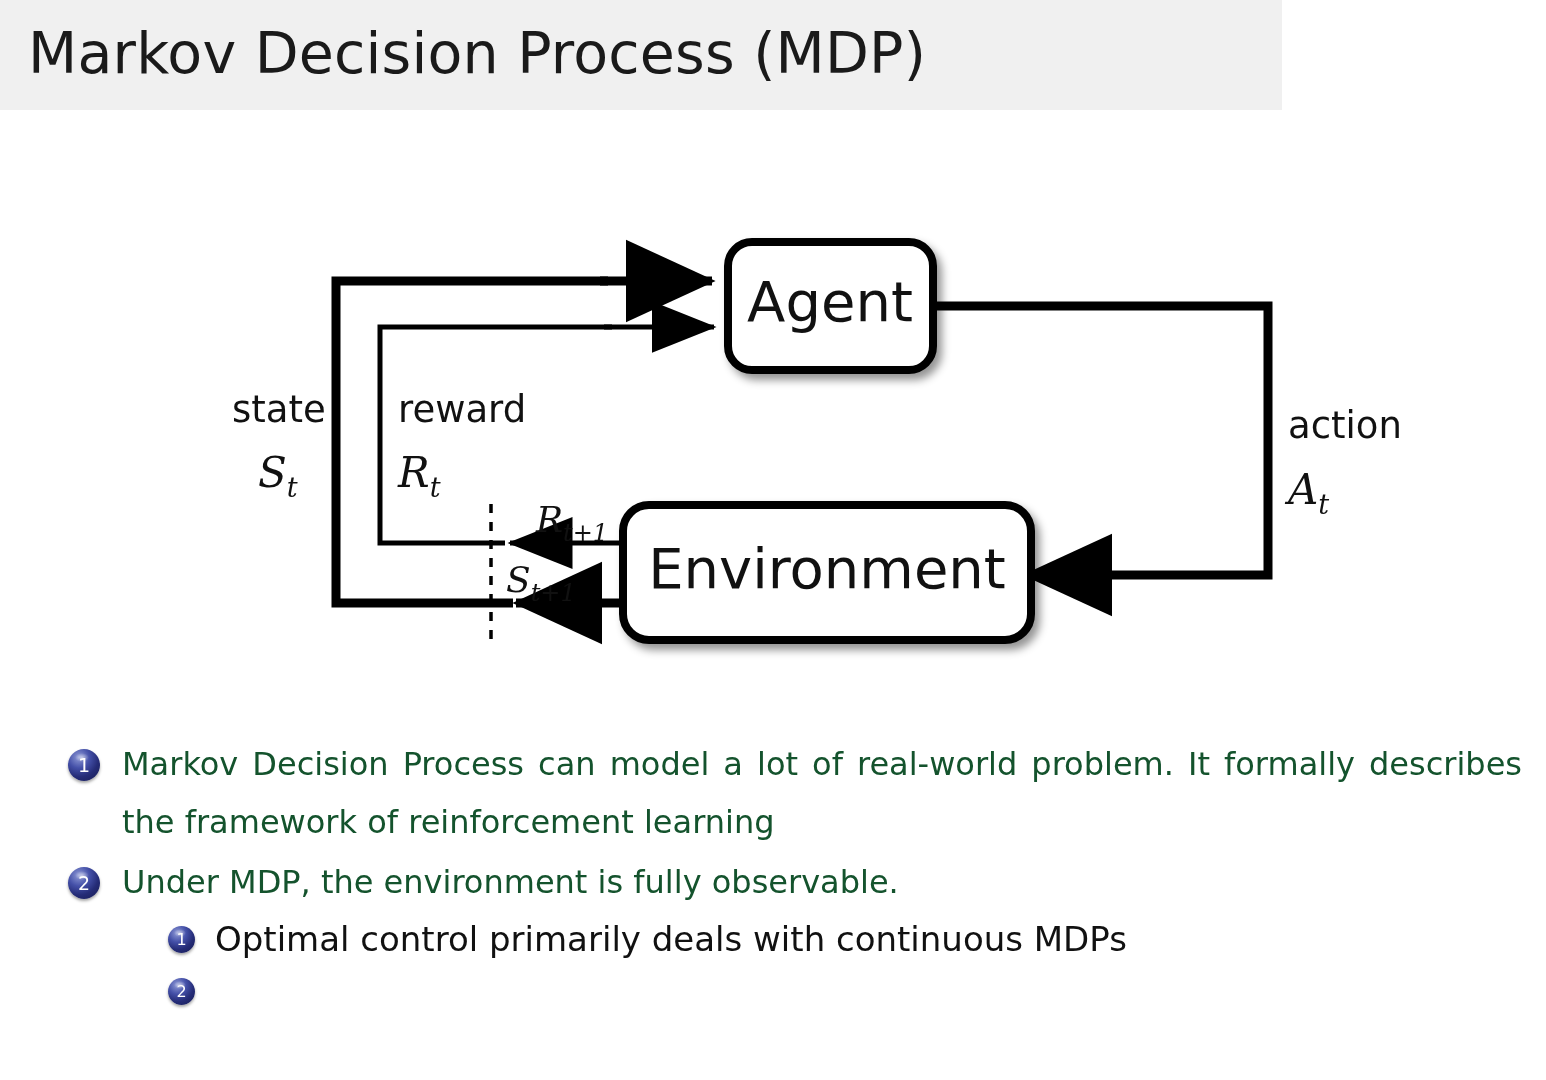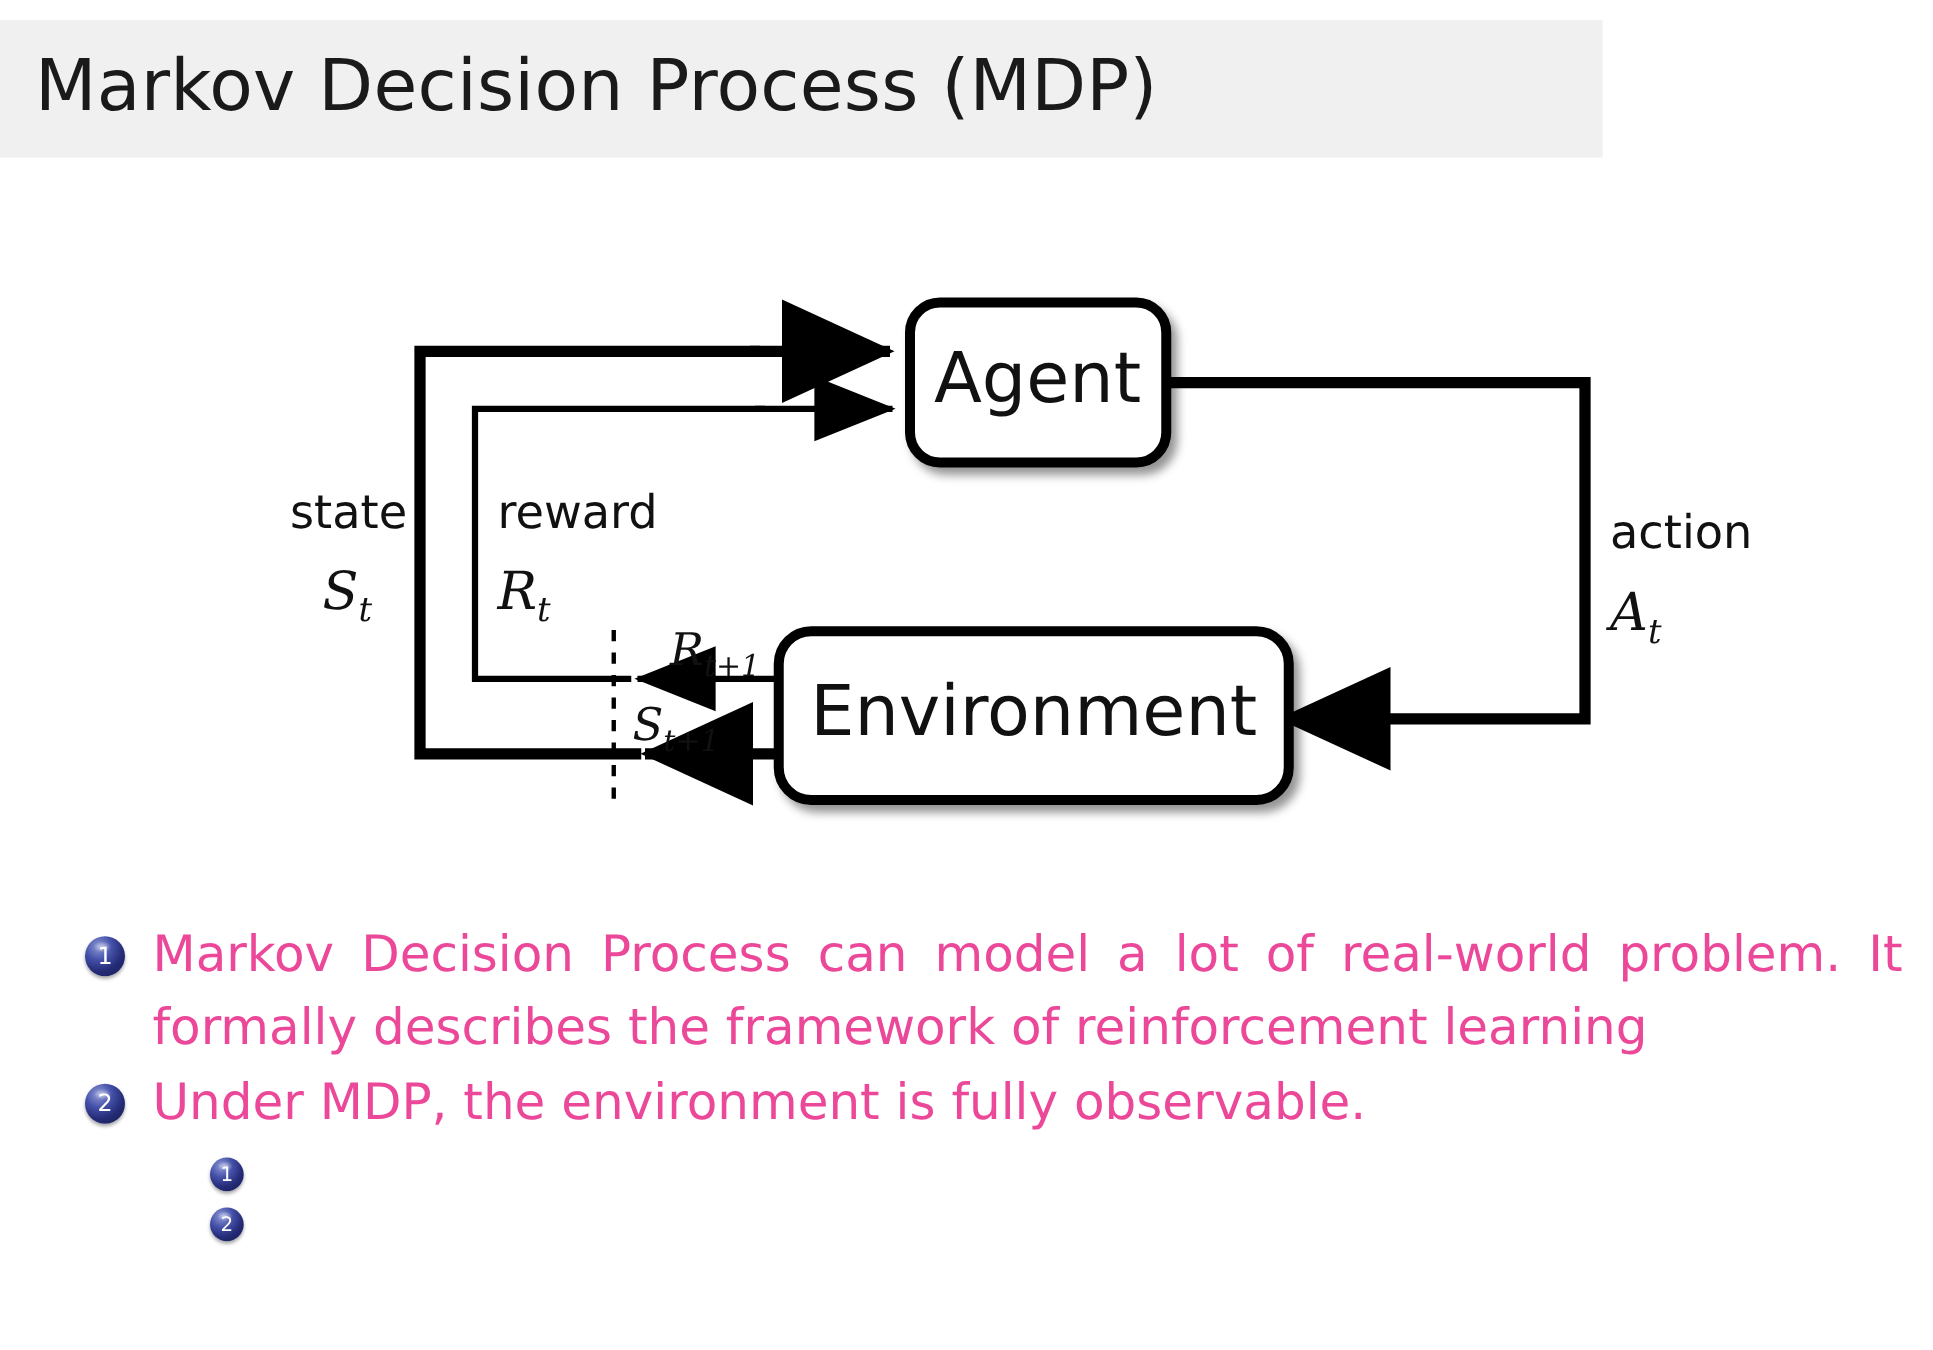--- a/index.html
+++ b/index.html
@@ -17,21 +17,20 @@
     color: #000000;
   }
 
   
   #slide-header {
     position: absolute;
     left: 0; top: 0;
     width: 1282px;
     height: 110px;
     background: #f0f0f0;
-    margin-top: 16px;
   }
   #slide-title {
     position: absolute;
     left: 28px;
     top: 14px;
     font-family: "DejaVu Sans", "Liberation Sans", sans-serif;
     font-size: 57px;
     font-weight: 400;
     letter-spacing: 0.2px;
     color: #1a1a1a;
@@ -59,23 +58,23 @@
   .bullet-row {
     position: relative;
     display: flex;
     align-items: flex-start;
   }
   .level1 {
     padding-left: 68px;
     margin-bottom: 2px;
   }
   .level1 .bullet-text {
-    font-size: 40px;
+    font-size: 32px;
     line-height: 58px;
-    color: #ec4899;
+    color: #14532d;
     text-align: justify;
     max-width: 1400px;
     font-family: "DejaVu Sans", "Liberation Sans", sans-serif;
   }
   .level2 {
     padding-left: 168px;
     margin-bottom: 0px;
   }
   .level2 .bullet-text {
     font-size: 34px;
@@ -205,19 +204,20 @@
     <span class="bullet-text">Markov Decision Process can model a lot of real-world problem. It formally describes the framework of reinforcement learning</span>
   </div>
 
   <div class="bullet-row level1">
     <span class="badge"><span class="badge-num">2</span></span>
     <span class="bullet-text">Under MDP, the environment is fully observable.</span>
   </div>
 
   <div class="bullet-row level2">
     <span class="badge"><span class="badge-num">1</span></span>
+    <span class="bullet-text">Optimal control primarily deals with continuous MDPs</span>
   </div>
 
   <div class="bullet-row level2">
     <span class="badge"><span class="badge-num">2</span></span>
   </div>
 
 </div>
 
 </body></html>

